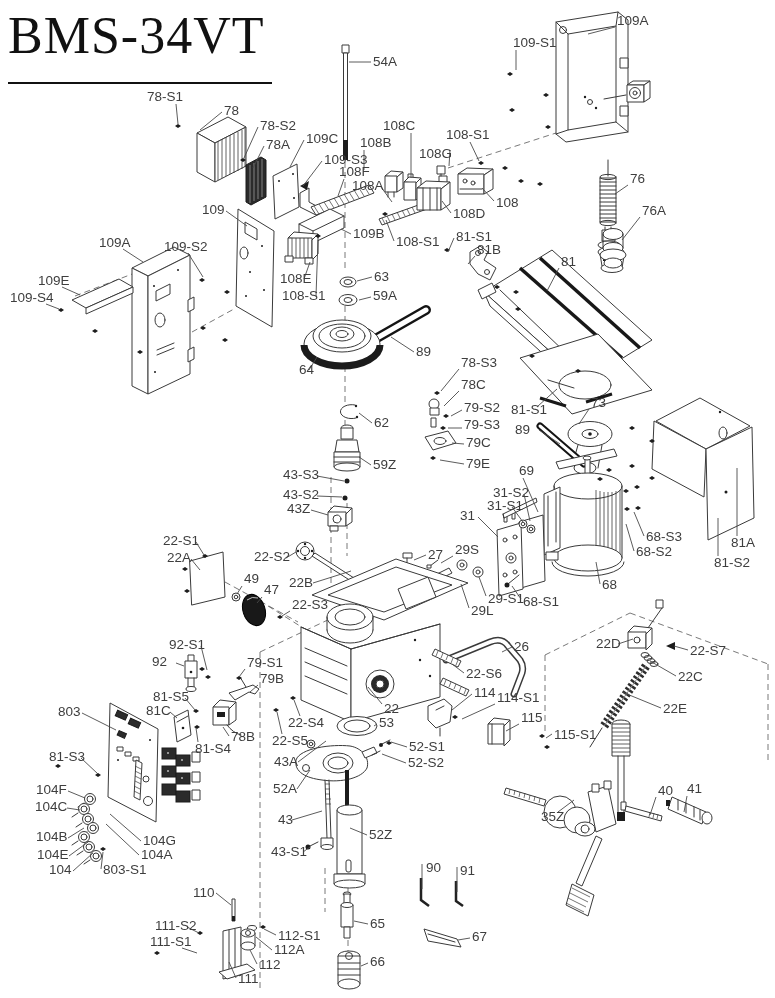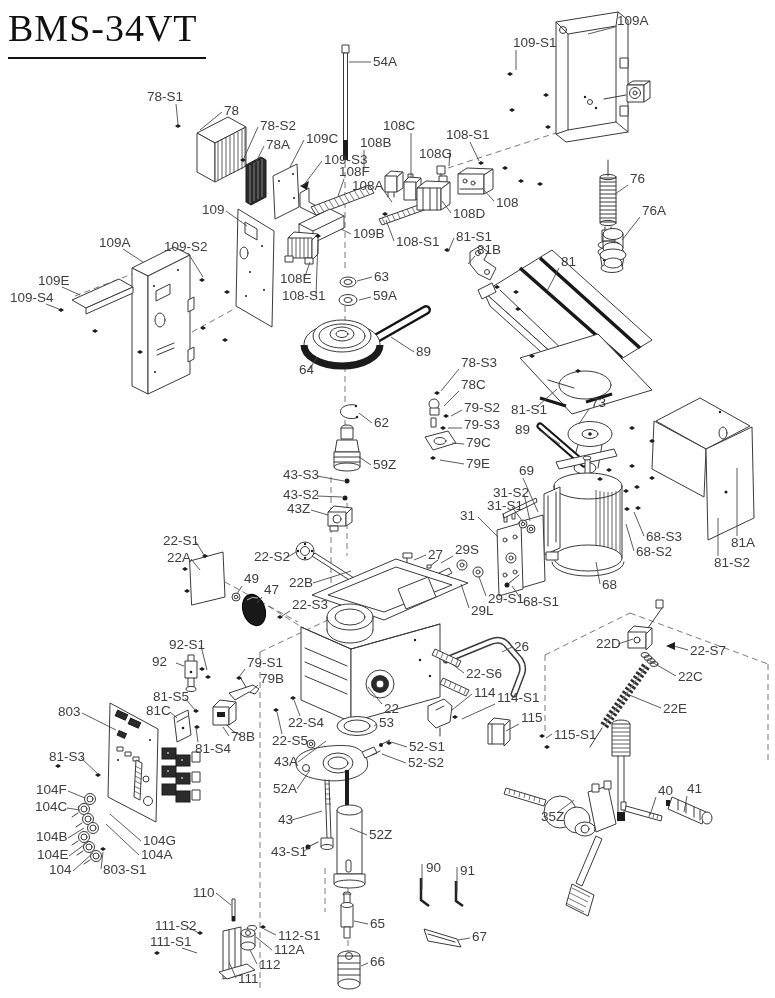--- a/index.html
+++ b/index.html
@@ -1,18 +1,18 @@
 <!DOCTYPE html>
 <html><head>
 <meta charset="utf-8">
 <style>
   html,body{margin:0;padding:0;background:#fff}
   .page{position:relative;width:775px;height:998px;background:#fff;overflow:hidden;font-family:"Liberation Sans",sans-serif}
   #title{position:absolute;left:8px;top:6px;margin:0;font-family:"Liberation Serif",serif;font-weight:400;
-         font-size:38px;color:#111;letter-spacing:1px;border-bottom:2.5px solid #111;padding:0 8px 7px 0;display:inline-block}
+         font-size:52px;color:#111;letter-spacing:1px;border-bottom:2.5px solid #111;padding:0 8px 17px 0;display:inline-block}
   svg{position:absolute;left:0;top:0}
   .ln{fill:none;stroke:#3a3a3a;stroke-width:1;stroke-linejoin:round;stroke-linecap:round}
   .w{fill:#fff;stroke:#3a3a3a;stroke-width:1;stroke-linejoin:round}
   .dk{fill:#1c1c1c;stroke:none}
   .gry{fill:#2b2b2b;stroke:#1c1c1c}
   .hatch{stroke:#3a3a3a;stroke-width:.7;fill:none}
   .fin{stroke:#3a3a3a;stroke-width:.8;fill:none}
   .finw{stroke:#9a9a9a;stroke-width:.8;fill:none}
   .dash{fill:none;stroke:#6a6a6a;stroke-width:.9;stroke-dasharray:6 4}
   .leader{stroke:#4a4a4a;stroke-width:.9}

